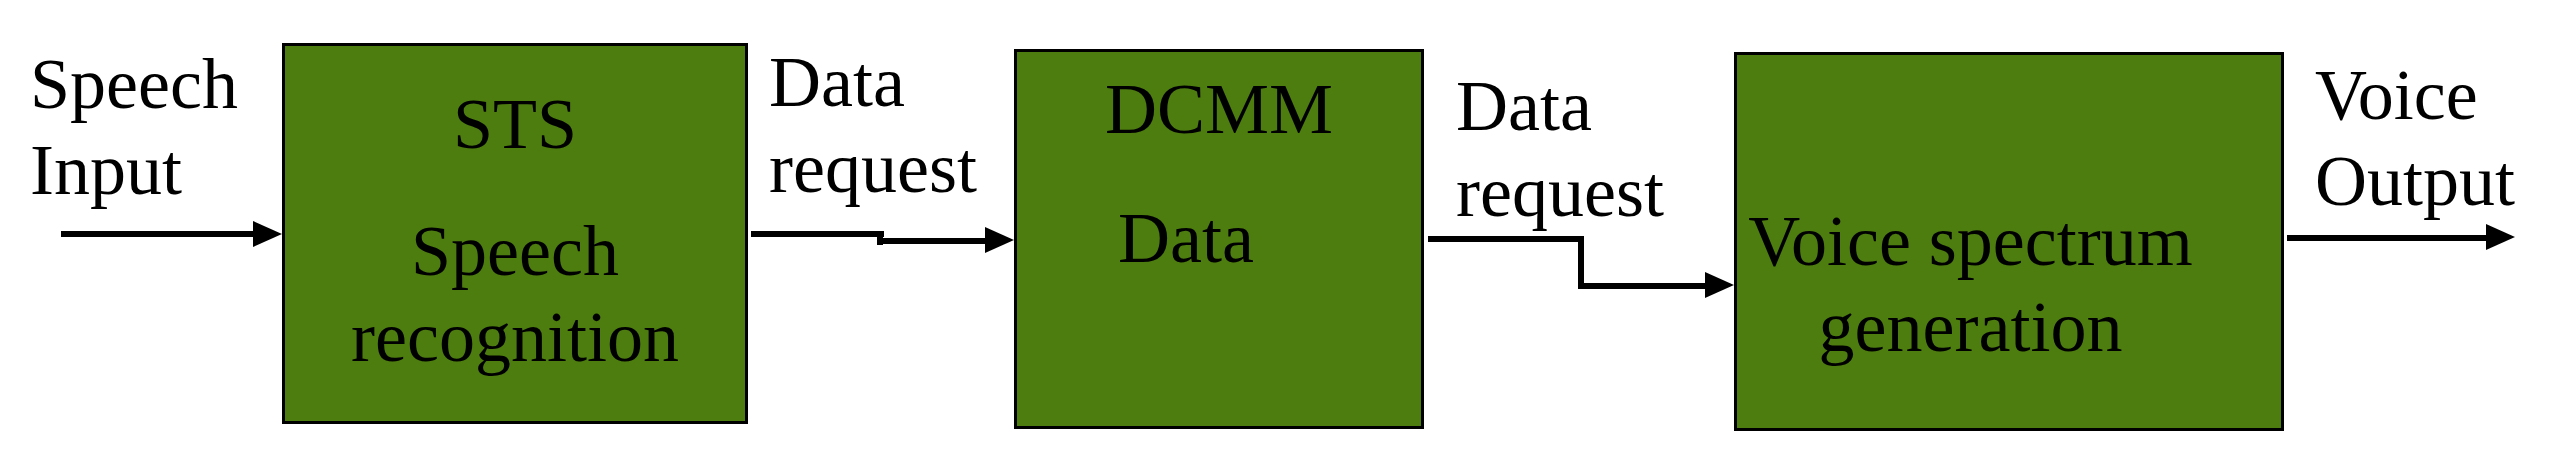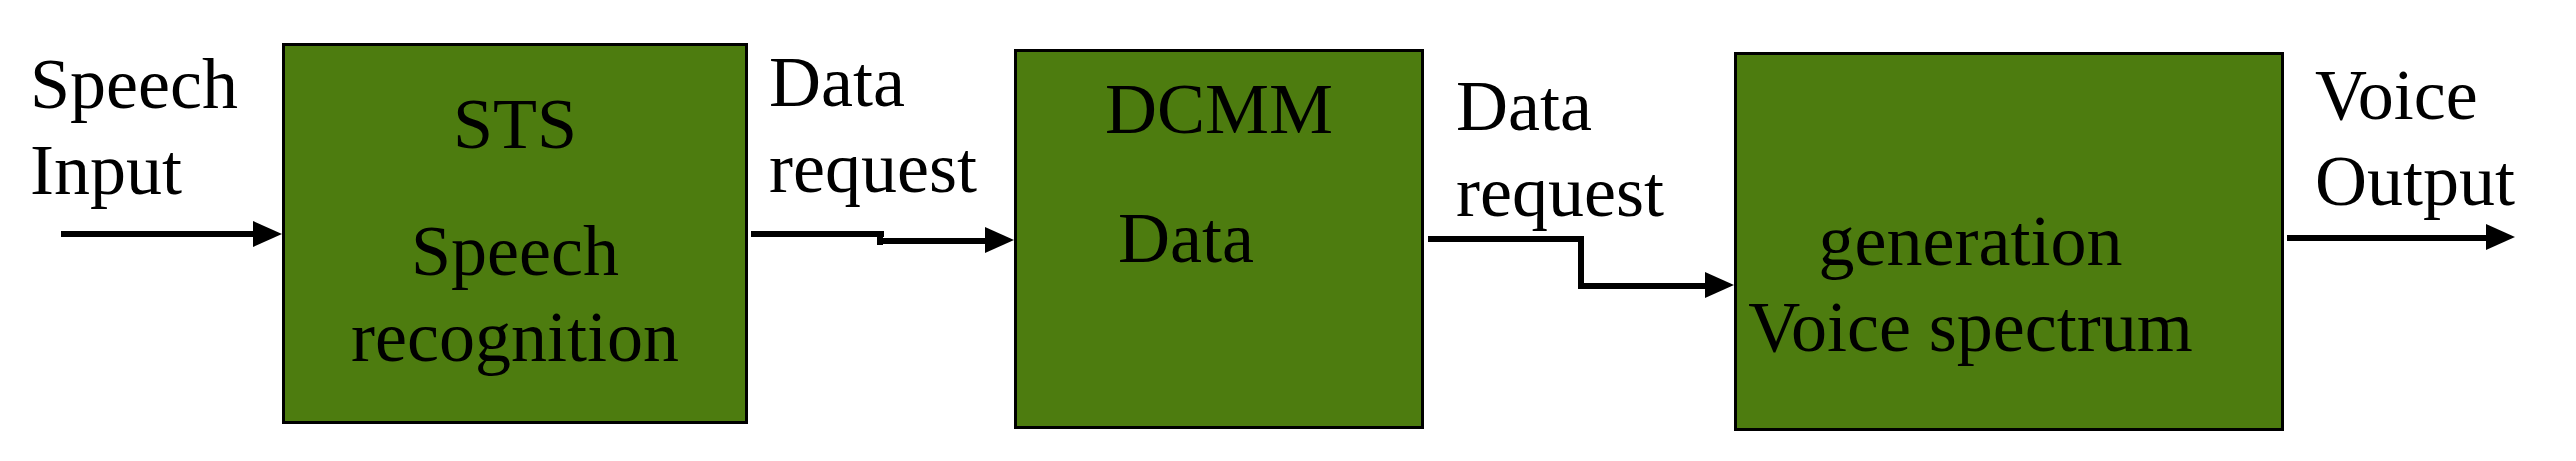--- a/index.html
+++ b/index.html
@@ -110,22 +110,22 @@
 
   <div class="pbox" id="box-dcmm">
     <div class="box-title">DCMM</div>
     <div class="box-desc">
       <div>Data</div>
     </div>
   </div>
 
   <div class="pbox" id="box-tws">
     <div class="box-desc">
+      <div>Voice spectrum</div>
       <div>generation</div>
-      <div>Voice spectrum</div>
     </div>
   </div>
 
   <div class="abar" id="a1-bar"></div>
   <div class="ahead" id="a1-head"></div>
 
   <div class="abar" id="a2-bar1"></div>
   <div class="avert" id="a2-vert"></div>
   <div class="abar" id="a2-bar2"></div>
   <div class="ahead" id="a2-head"></div>

